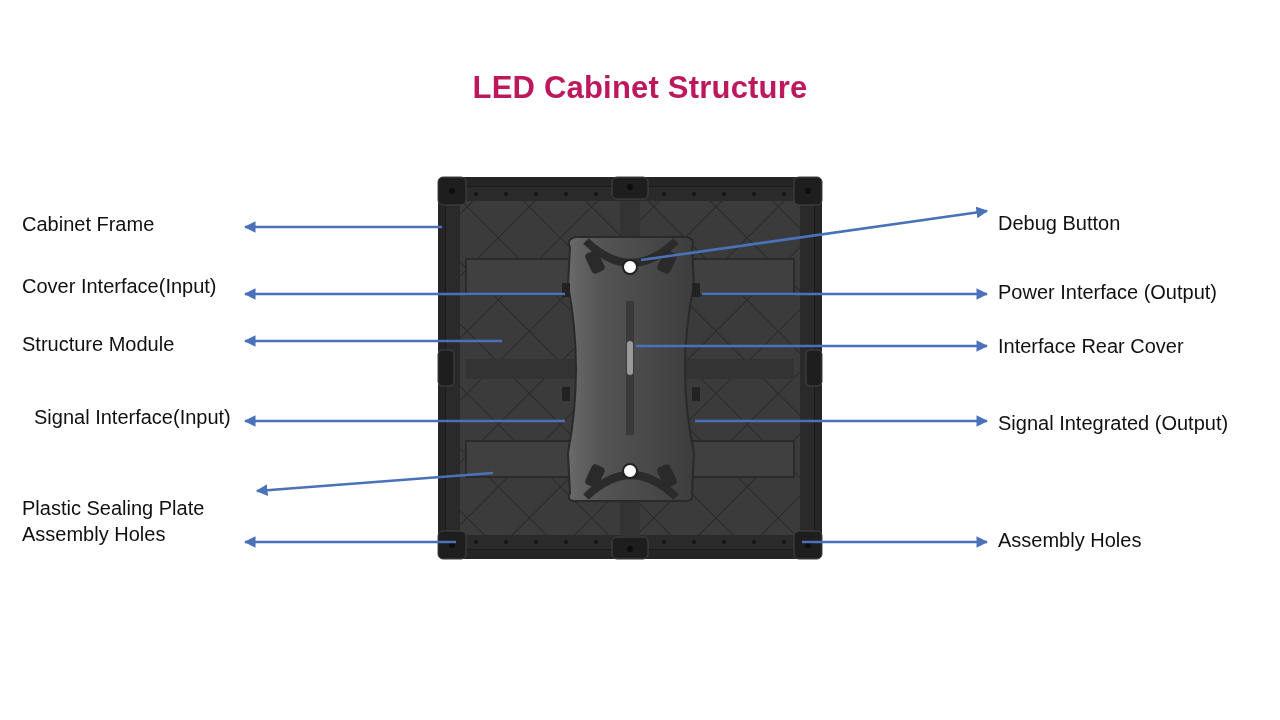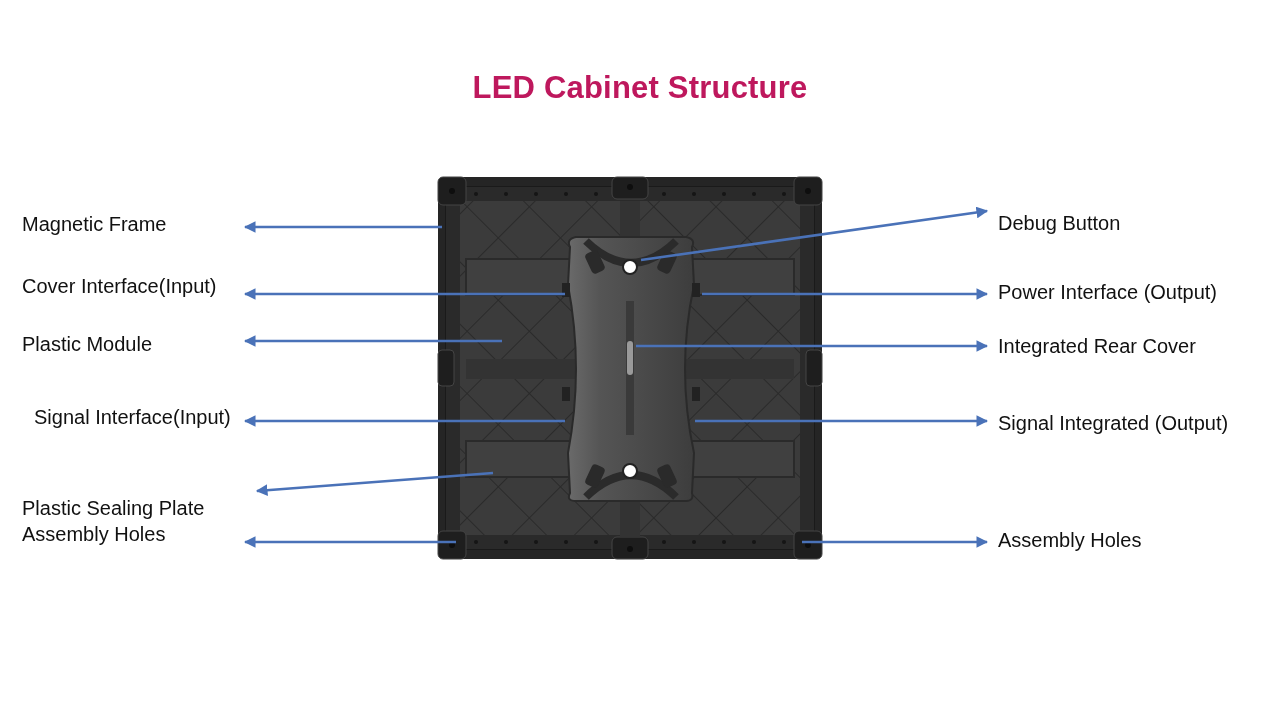--- a/index.html
+++ b/index.html
@@ -122,24 +122,24 @@
     <line x1="456" y1="542" x2="245" y2="542"></line>
 
     <line x1="641" y1="260" x2="987" y2="211"></line>
     <line x1="702" y1="294" x2="987" y2="294"></line>
     <line x1="636" y1="346" x2="987" y2="346"></line>
     <line x1="695" y1="421" x2="987" y2="421"></line>
     <line x1="802" y1="542" x2="987" y2="542"></line>
   </g>
 </svg>
 
-<div class="label" style="left:22px;top:212px;">Magnetic Frame</div>
+<div class="label" style="left:22px;top:212px;">Cabinet Frame</div>
 <div class="label" style="left:22px;top:274px;">Cover Interface(Input)</div>
-<div class="label" style="left:22px;top:332px;">Plastic Module</div>
+<div class="label" style="left:22px;top:332px;">Structure Module</div>
 <div class="label" style="left:34px;top:405px;">Signal Interface(Input)</div>
 <div class="label" style="left:22px;top:476px;margin-top:20px;">Plastic Sealing Plate</div>
 <div class="label" style="left:22px;top:522px;">Assembly Holes</div>
 
 <div class="label" style="left:998px;top:196px;margin-top:15px;">Debug Button</div>
 <div class="label" style="left:998px;top:280px;">Power Interface (Output)</div>
-<div class="label" style="left:998px;top:334px;">Integrated Rear Cover</div>
+<div class="label" style="left:998px;top:334px;">Interface Rear Cover</div>
 <div class="label" style="left:998px;top:411px;">Signal Integrated (Output)</div>
 <div class="label" style="left:998px;top:528px;">Assembly Holes</div>
 
 </body></html>

